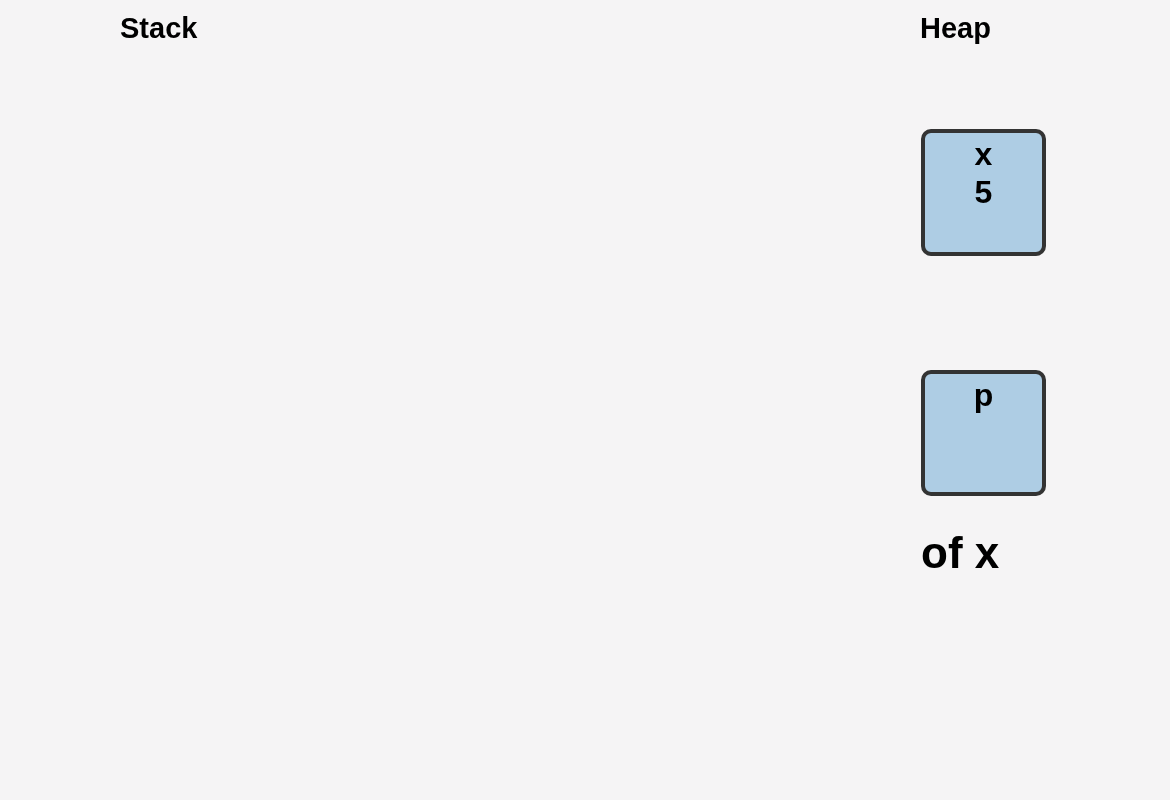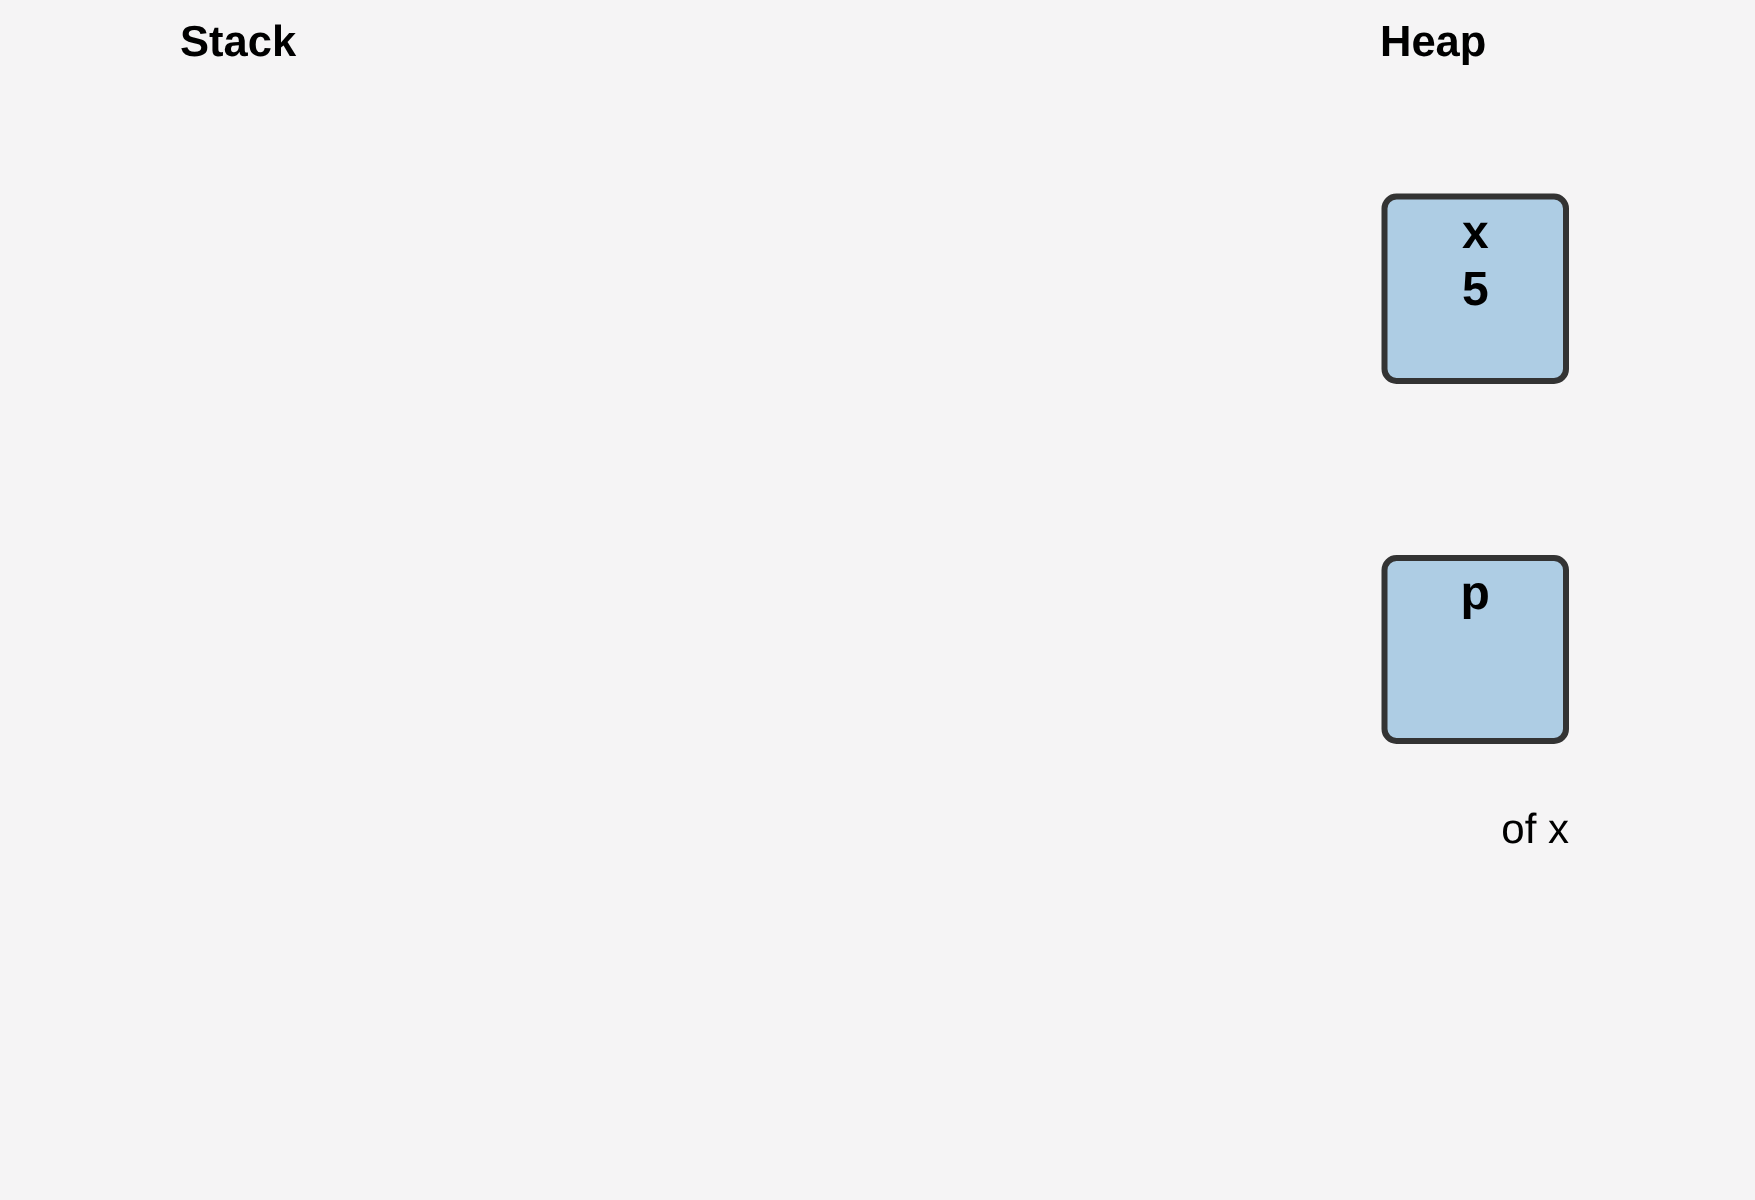--- a/index.html
+++ b/index.html
@@ -52,24 +52,24 @@
     font-weight: bold;
     line-height: 38px;
     white-space: nowrap;
     text-align: center;
   }
   .value-overflow {
     position: absolute;
     left: 0;
     top: 166px;
     width: 125px;
-    font-size: 28px;
-    font-weight: normal;
+    font-size: 44px;
+    font-weight: bold;
     line-height: 34px;
-    text-align: right;
+    text-align: left;
     white-space: nowrap;
   }
 </style>
 </head>
 <body>
 
 <div>
 
   <div class="section-heading" id="stack-title">Stack</div>
 

